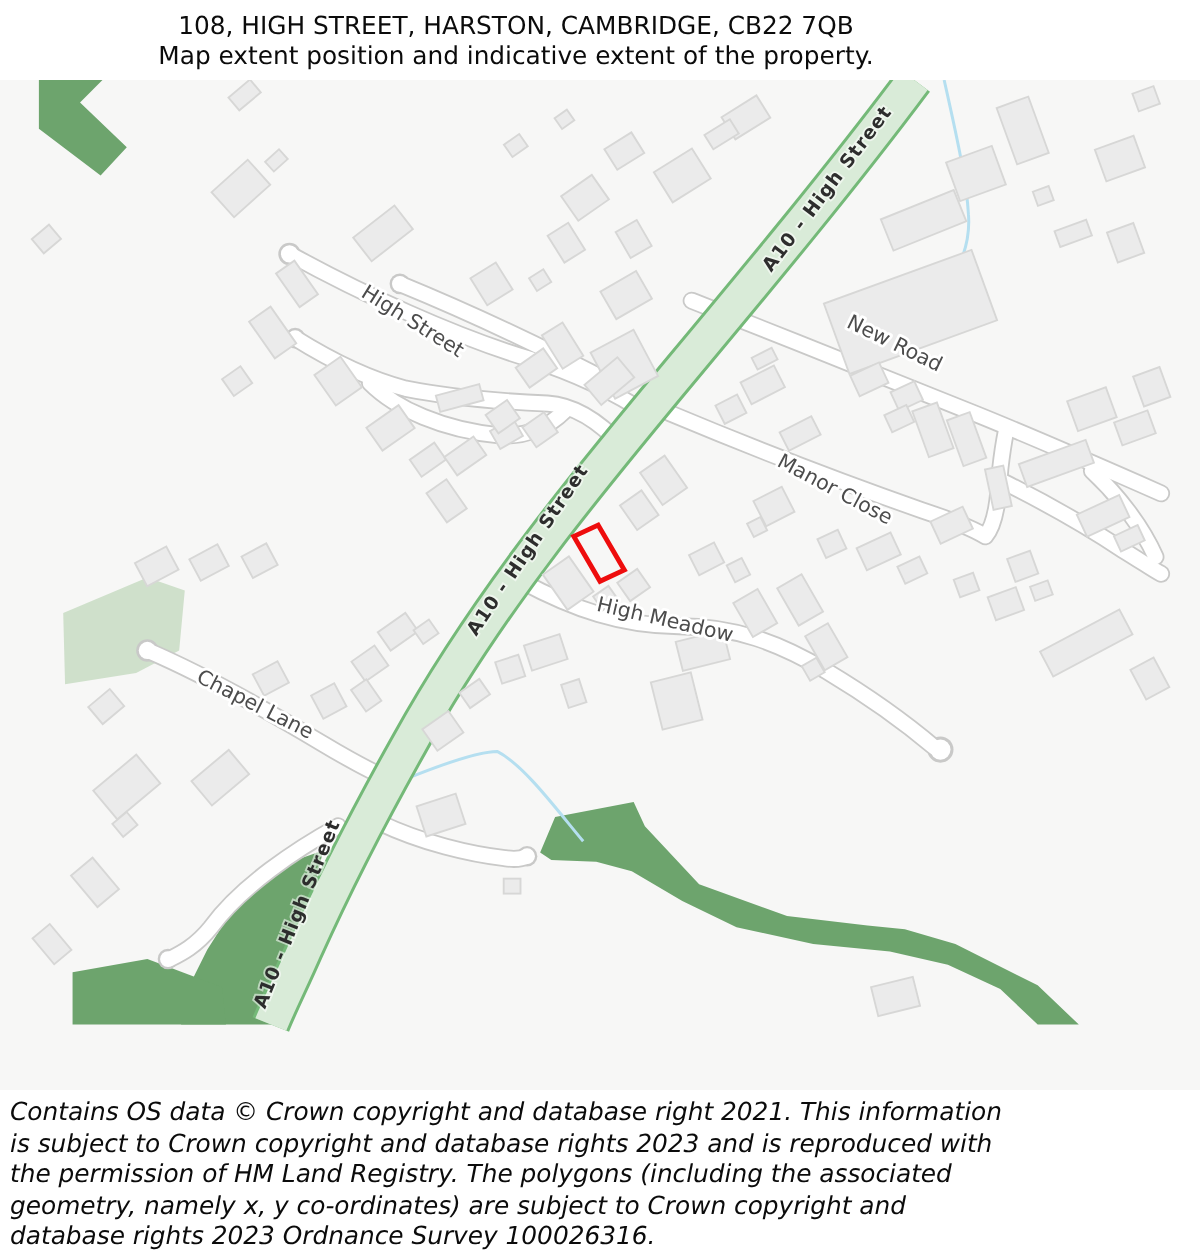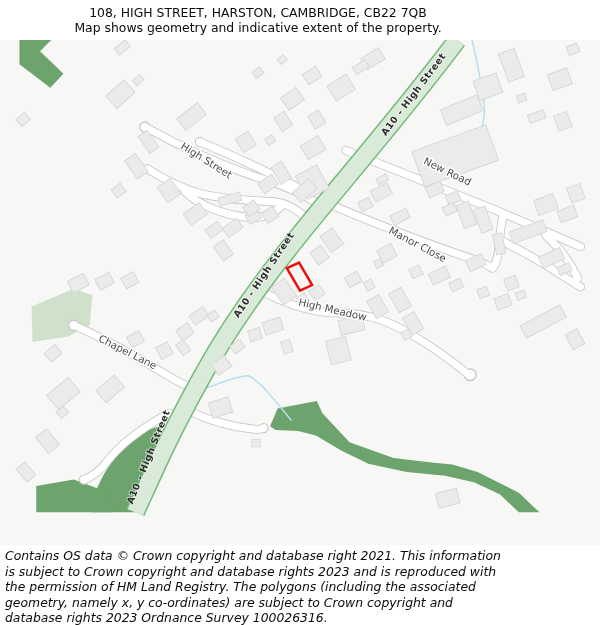--- a/index.html
+++ b/index.html
@@ -41,21 +41,21 @@
     font-family:"DejaVu Sans",sans-serif;font-size:10px;font-weight:bold;fill:#2d2d2d;
     letter-spacing:0.6px;text-anchor:middle;paint-order:stroke;stroke:rgba(255,255,255,0.55);stroke-width:2px;
   }
 </style>
 </head>
 <body>
 
 <div class="page">
   <div class="header">
     <div>108, HIGH STREET, HARSTON, CAMBRIDGE, CB22 7QB</div>
-    <div>Map shows geometry and indicative extent of the property.</div>
+    <div>Map extent position and indicative extent of the property.</div>
   </div>
 
   <div class="map-wrap">
   <svg width="600" height="505" viewBox="0 35 600 540">
 
     <g>
       <path class="g-dark" d="M0,30 L38,31 L22,47 L47,71 L33,86 L0,61 Z"></path>
       <path class="g-light" d="M13,320 L58,301 L78,308 L75,340 L52,352 L14,358 Z"></path>
       <path class="g-dark" d="M152,447 L146,472 L134,508 L128,540 L76,540 L80,520 L90,500 L104,478 L126,456 Z"></path>
       <path class="g-dark" d="M18,512 L58,505 L98,520 L100,540 L18,540 Z"></path>

